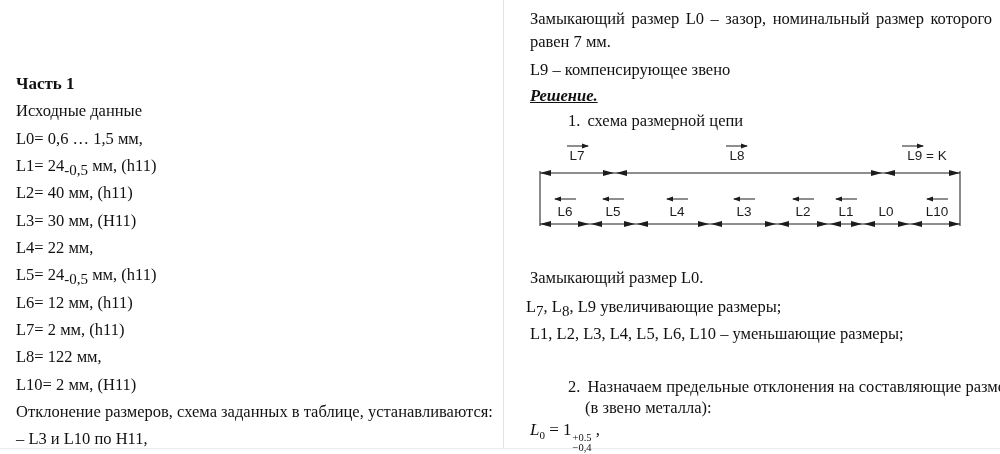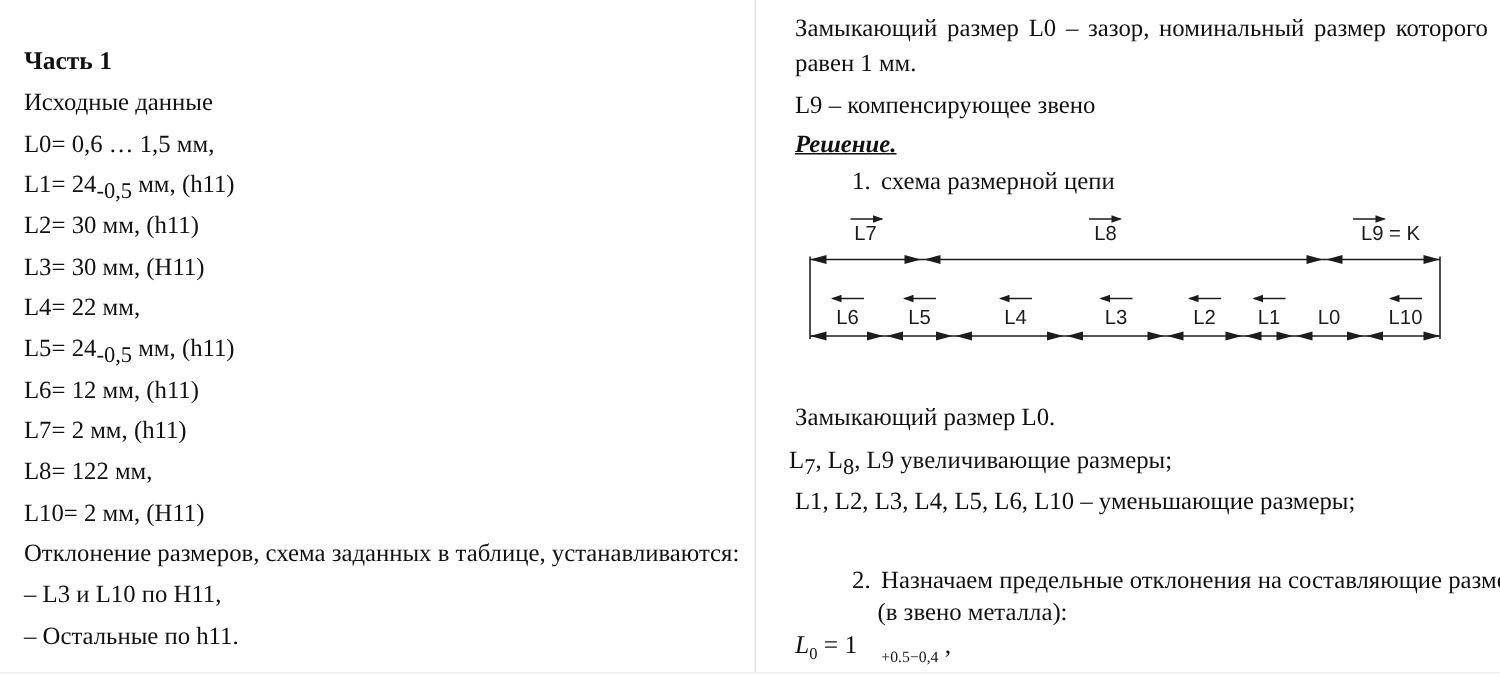--- a/index.html
+++ b/index.html
@@ -16,68 +16,68 @@
     position:absolute;left:503px;top:0;width:1px;height:449px;
     background:#e4e4e4;
   }
   .bottom-rule{
     position:absolute;left:0;top:448px;width:1000px;height:1px;
     background:#ededed;
   }
   
   .col-left{position:absolute;left:16px;top:31px;width:482px;font-size:16.5px;}
   .col-left .line{height:27.35px;white-space:nowrap;}
-  .col-left .heading{font-weight:bold;font-size:17px;}
+  .col-left .heading{font-weight:bold;font-size:17px;margin-top:43px;}
   sub.sb{font-size:15px;}
   
   .col-right{position:absolute;left:0;top:0;width:1000px;height:454px;font-size:16.5px;}
   .rp{position:absolute;white-space:nowrap;}
   .p-wrap{position:absolute;left:530px;top:8px;width:462px;line-height:22.5px;white-space:normal;text-align:justify;}
   .bold-italic{font-weight:bold;font-style:italic;text-decoration:underline;}
   .list-num{margin-right:7px;}
   
   .diagram{position:absolute;left:520px;top:136px;}
   .diagram text{font-family:"Liberation Sans", sans-serif;font-size:13.5px;fill:#1c1c1c;}
   .diagram .thick{stroke:#2a2a2a;stroke-width:1.1;fill:none;}
   .diagram .thin{stroke:#1c1c1c;stroke-width:1;fill:none;}
   .diagram .ah{fill:#1c1c1c;stroke:none;}
   
   .formula{position:absolute;left:530px;top:420px;font-size:17px;white-space:nowrap;}
   .fvar{font-style:italic;}
   .fsub{font-size:11px;}
-  .stack{display:inline-flex;flex-direction:row;vertical-align:-6px;font-size:10.5px;line-height:10px;margin-left:16px;}
+  .stack{display:inline-flex;flex-direction:column;vertical-align:-6px;font-size:10.5px;line-height:10px;margin-left:1px;}
 </style>
 </head>
 <body>
 
 <div class="page">
 
   <div class="divider"></div>
   <div class="bottom-rule"></div>
 
   <div class="col-left">
     <div class="line heading">Часть 1</div>
     <div class="line"><span>Исходные данные</span></div>
     <div class="line"><span>L0= 0,6 … 1,5 мм,</span></div>
     <div class="line"><span>L1= 24</span><sub class="sb">-0,5</sub><span> мм, (h11)</span></div>
-    <div class="line"><span>L2= 30 мм, (h11)</span></div>
+    <div class="line"><span>L2= 40 мм, (h11)</span></div>
     <div class="line"><span>L3= 30 мм, (Н11)</span></div>
     <div class="line"><span>L4= 22 мм,</span></div>
     <div class="line"><span>L5= 24</span><sub class="sb">-0,5</sub><span> мм, (h11)</span></div>
     <div class="line"><span>L6= 12 мм, (h11)</span></div>
     <div class="line"><span>L7= 2 мм, (h11)</span></div>
     <div class="line"><span>L8= 122 мм,</span></div>
     <div class="line"><span>L10= 2 мм, (Н11)</span></div>
     <div class="line"><span>Отклонение размеров, схема заданных в таблице, устанавливаются:</span></div>
     <div class="line"><span>– L3 и L10 по Н11,</span></div>
     <div class="line"><span>– Остальные по h11.</span></div>
   </div>
 
   <div class="col-right">
-    <div class="p-wrap">Замыкающий размер L0  – зазор, номинальный размер которого равен 1 мм.</div>
+    <div class="p-wrap">Замыкающий размер L0  – зазор, номинальный размер которого равен 7 мм.</div>
     <div class="rp" style="left:530px;top:60px;">L9 – компенсирующее звено</div>
     <div class="rp bold-italic" style="left:530px;top:86px;">Решение.</div>
     <div class="rp" style="left:568px;top:111px;">
       <span class="list-num">1.</span><span>схема размерной цепи</span>
     </div>
 
     <svg class="diagram" width="460" height="110" viewBox="0 0 460 110">
 
       <line class="thick" x1="20" y1="35" x2="20" y2="90"></line>
       <line class="thick" x1="440" y1="35" x2="440" y2="90"></line>

